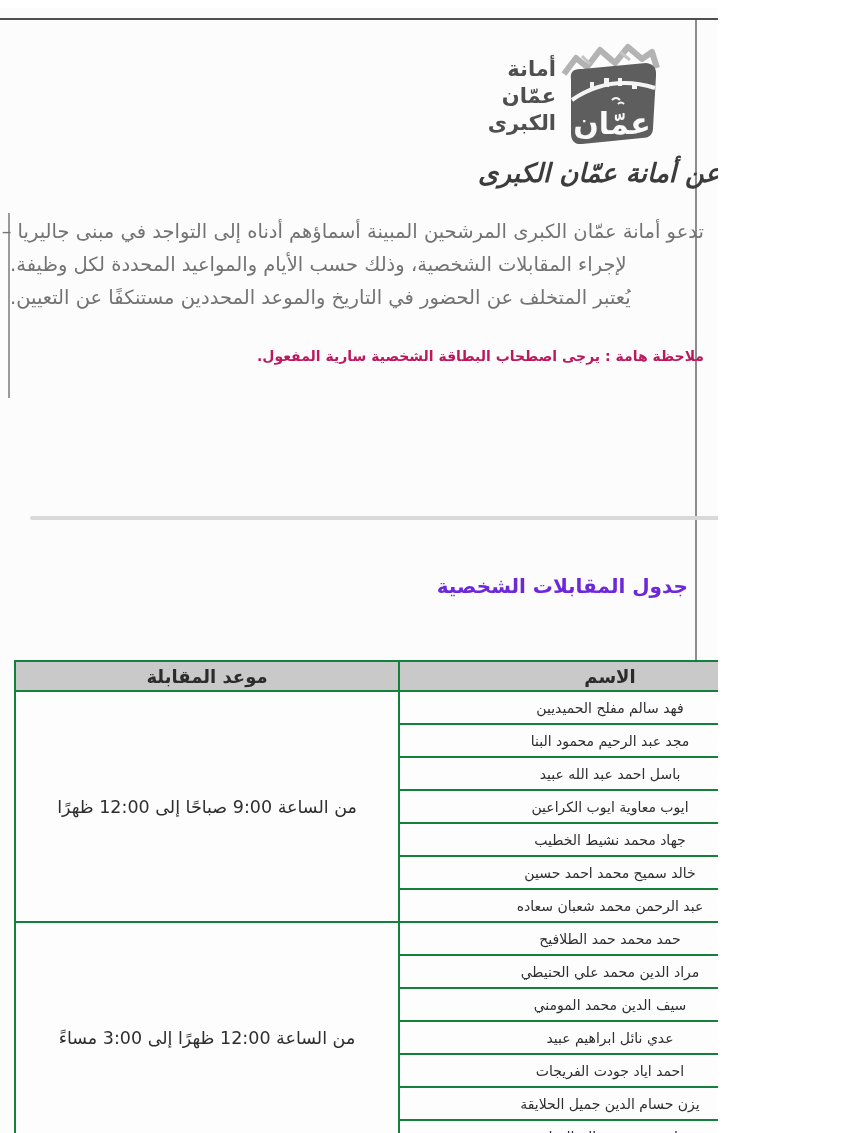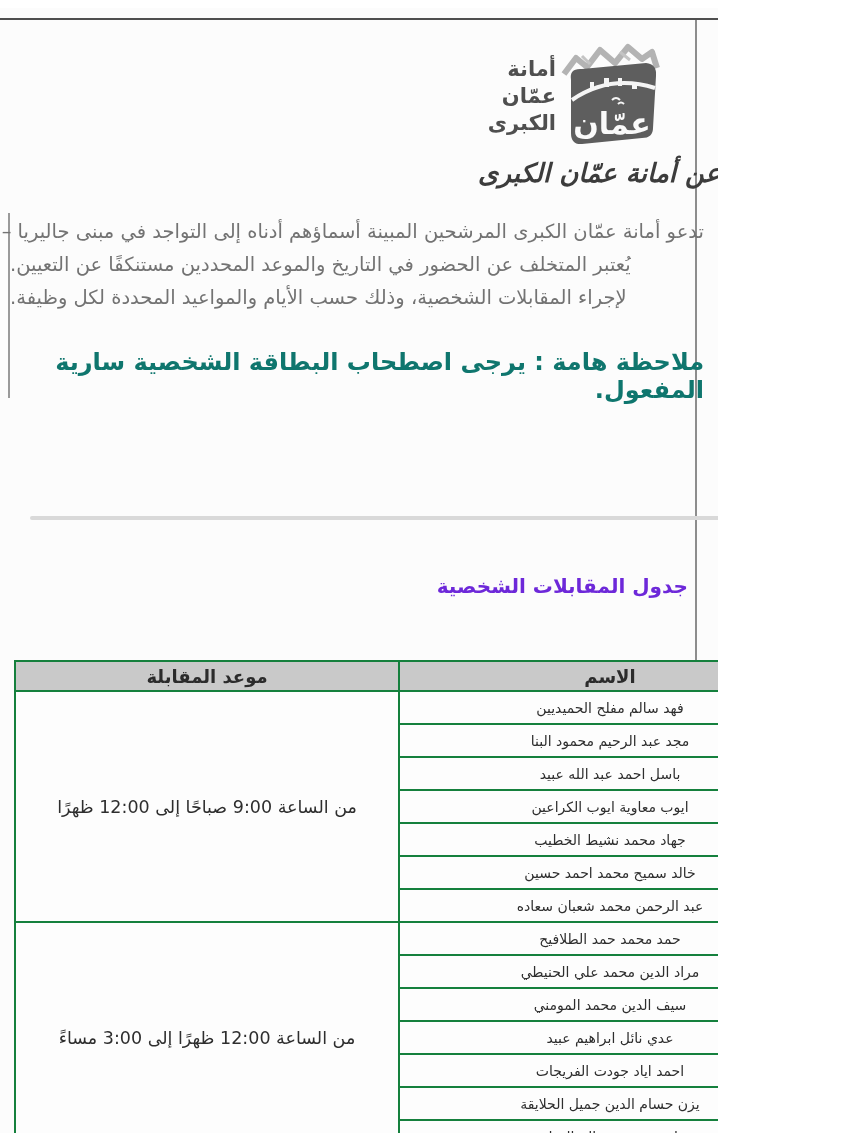--- a/index.html
+++ b/index.html
@@ -30,21 +30,21 @@
   .body-text{
     position:absolute;top:207px;right:14px;left:10px;
     direction:rtl;text-align:left;
     font-size:19.5px;color:#737373;line-height:33px;
   }
   .body-line{white-space:nowrap;}
 
   .note-line{
     position:absolute;top:340px;right:14px;
     direction:rtl;text-align:right;
-    font-size:24px;font-weight:bold;color:#0f766e;
+    font-size:14px;font-weight:bold;color:#be185d;
   }
 
   .signature{
     position:absolute;top:392px;left:22px;width:300px;
     direction:rtl;text-align:center;
     font-size:20px;color:#373737;line-height:36px;font-weight:bold;
   }
 
   .divider{
     position:absolute;top:508px;left:30px;width:788px;height:4px;
@@ -104,22 +104,22 @@
       <rect x="72" y="44" width="5" height="7" fill="#f5f5f5"></rect>
       <path d="M52 62 q4 -4 8 0 M58 66 q3 -3 6 0" fill="none" stroke="#f5f5f5" stroke-width="2"></path>
       <text x="52" y="96" fill="#fafafa" font-size="30" font-weight="bold" text-anchor="middle" font-family="DejaVu Sans, sans-serif">عمّان</text>
     </svg>
   </div>
 
   <div class="doc-title">إعلان صادر عن أمانة عمّان الكبرى</div>
 
   <div class="body-text">
     <div class="body-line">تدعو أمانة عمّان الكبرى المرشحين المبينة أسماؤهم أدناه إلى التواجد في مبنى جاليريا – رأس العين،</div>
+    <div class="body-line">لإجراء المقابلات الشخصية، وذلك حسب الأيام والمواعيد المحددة لكل وظيفة.</div>
     <div class="body-line">يُعتبر المتخلف عن الحضور في التاريخ والموعد المحددين مستنكفًا عن التعيين.</div>
-    <div class="body-line">لإجراء المقابلات الشخصية، وذلك حسب الأيام والمواعيد المحددة لكل وظيفة.</div>
   </div>
 
   <div class="note-line">ملاحظة هامة : يرجى اصطحاب البطاقة الشخصية سارية المفعول.</div>
 
 
   <div class="divider"></div>
 
   <div class="section-heading">جدول المقابلات الشخصية</div>
 
   <table class="schedule">

